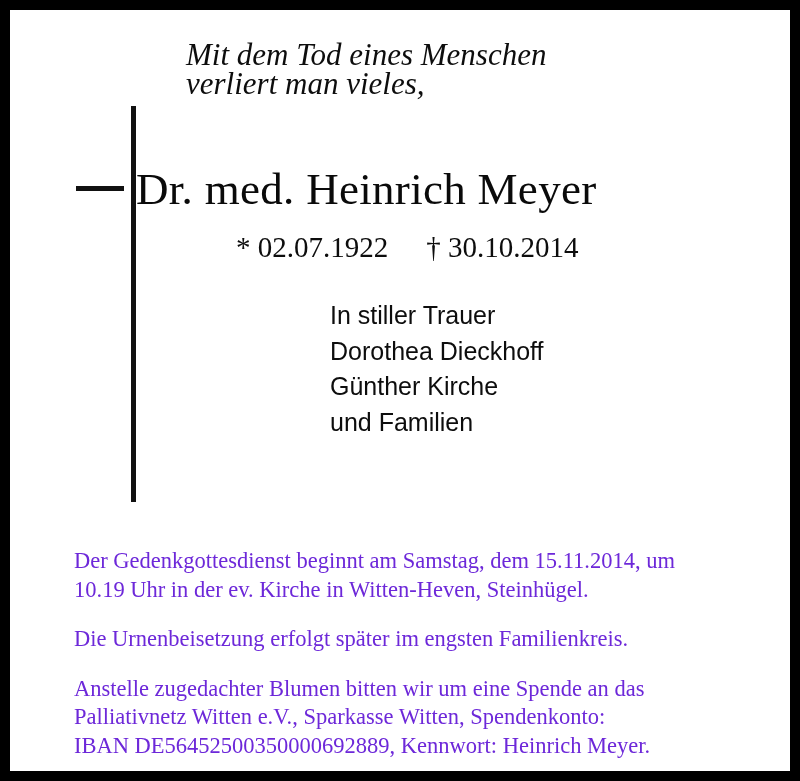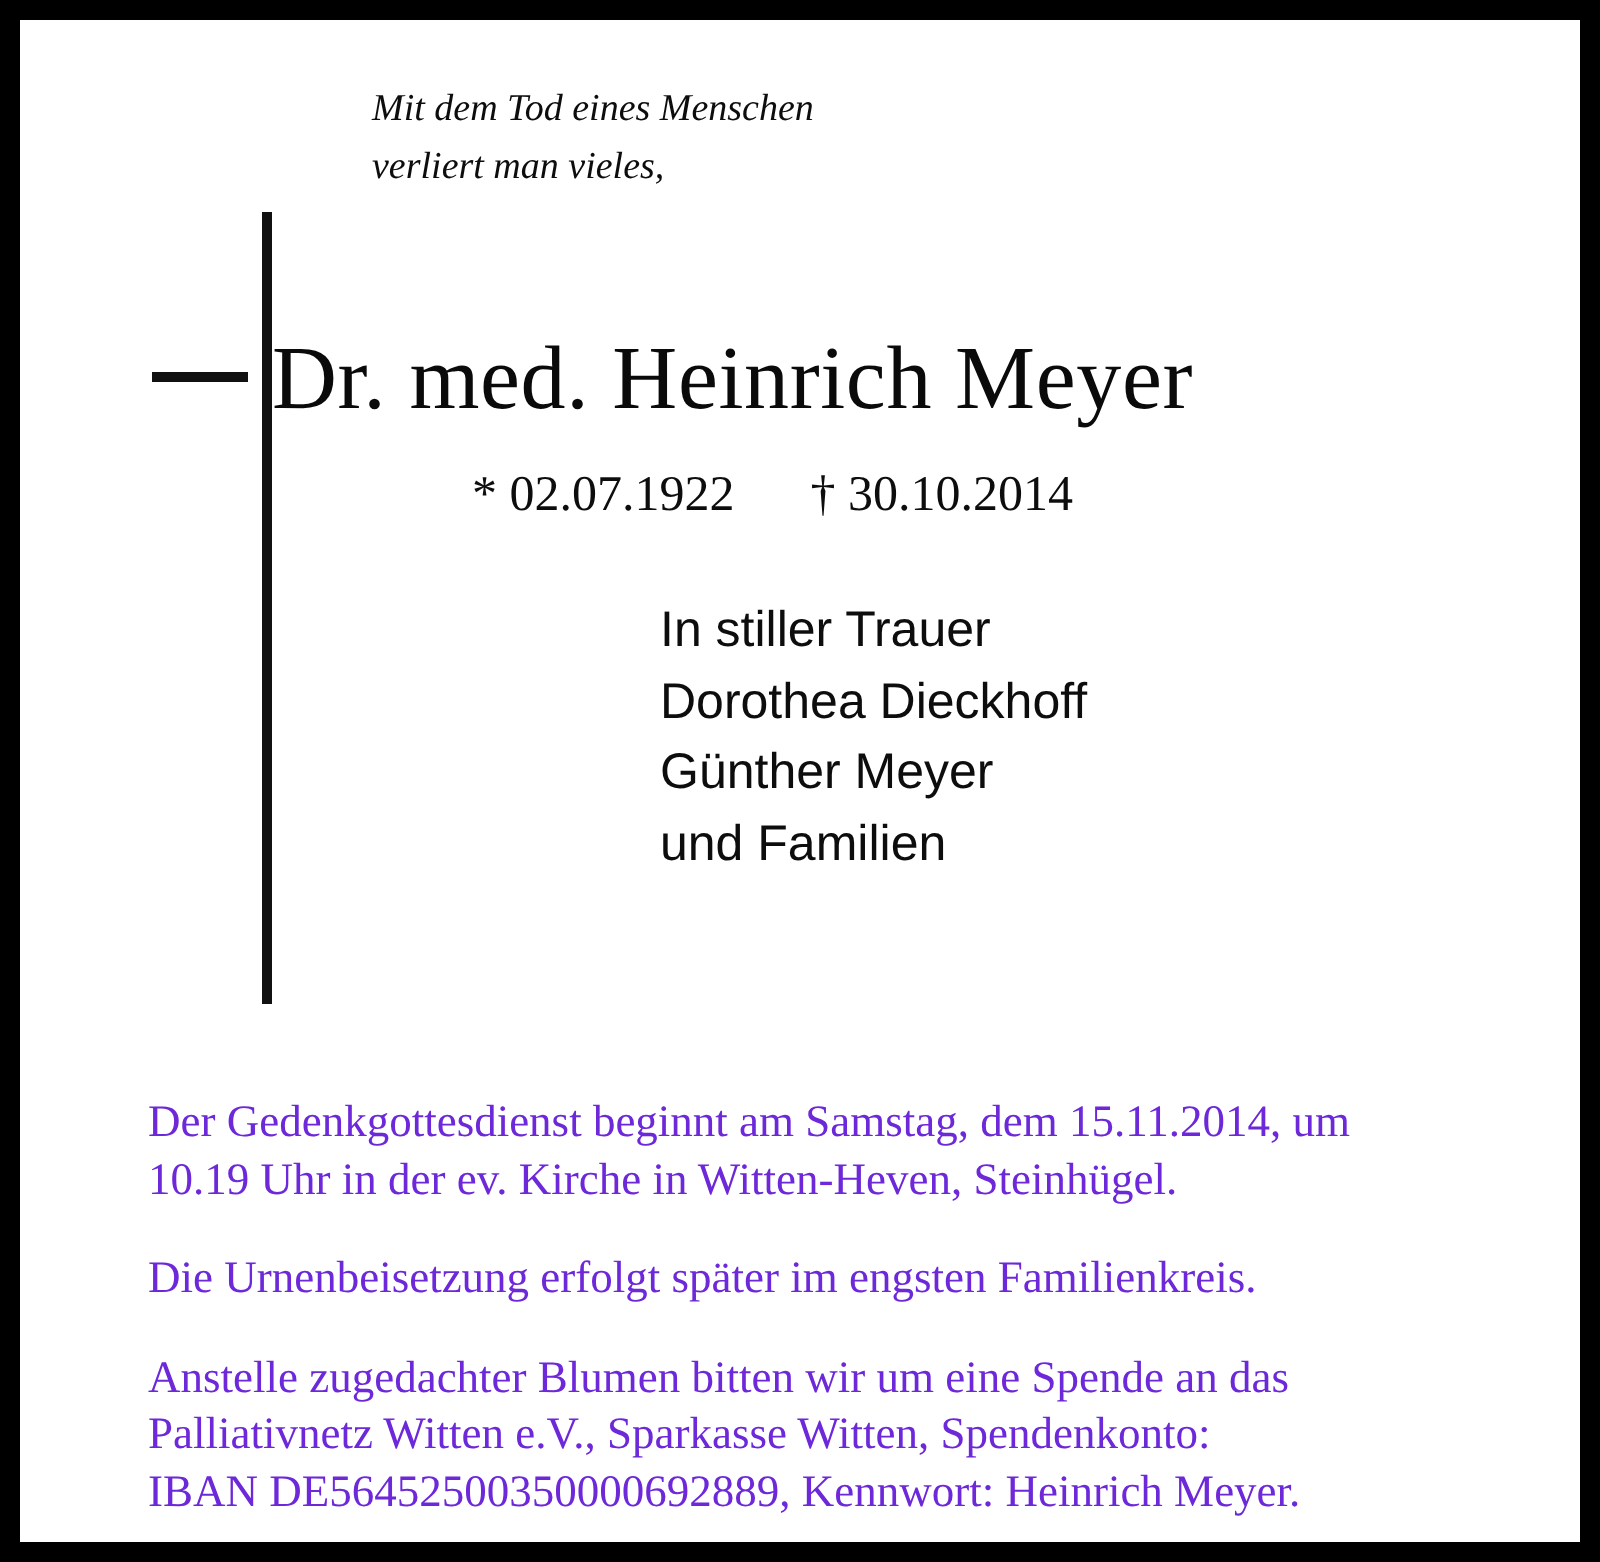--- a/index.html
+++ b/index.html
@@ -49,21 +49,21 @@
     background: #111111;
   }
 
   
   .motto {
     position: absolute;
     left: 176px;
     top: 30px;
     width: 560px;
     font-style: italic;
-    font-size: 19px;
+    font-size: 31px;
     line-height: 29px;
     color: #0d0d0d;
     font-family: "Liberation Serif", serif;
   }
   .motto div {
     white-space: pre;
   }
 
   
   .name {
@@ -77,21 +77,21 @@
     font-family: Liberation Serif, serif;
     letter-spacing: 0.3px;
   }
 
   
   .dates {
     position: absolute;
     left: 226px;
     top: 222px;
     width: 480px;
-    font-size: 25px;
+    font-size: 29px;
     line-height: 31px;
     color: #0d0d0d;
   }
   .dates .birth { margin-right: 38px; }
 
   
   .mourners {
     position: absolute;
     left: 320px;
     top: 288px;
@@ -136,21 +136,21 @@
 
     <div class="name">Dr. med. Heinrich Meyer</div>
 
     <div class="dates">
       <span class="birth">* 02.07.1922</span><span class="death">† 30.10.2014</span>
     </div>
 
     <div class="mourners">
       <div>In stiller Trauer</div>
       <div>Dorothea Dieckhoff</div>
-      <div>Günther Meyer</div>
+      <div>Günther Kirche</div>
       <div>und Familien</div>
     </div>
 
     <div class="footer">
       <p>
         <span>Der Gedenkgottesdienst beginnt am Samstag, dem 15.11.2014, um</span>
         <span>10.19 Uhr in der ev. Kirche in Witten-Heven, Steinhügel.</span>
       </p>
       <p>
         <span>Die Urnenbeisetzung erfolgt später im engsten Familienkreis.</span>

